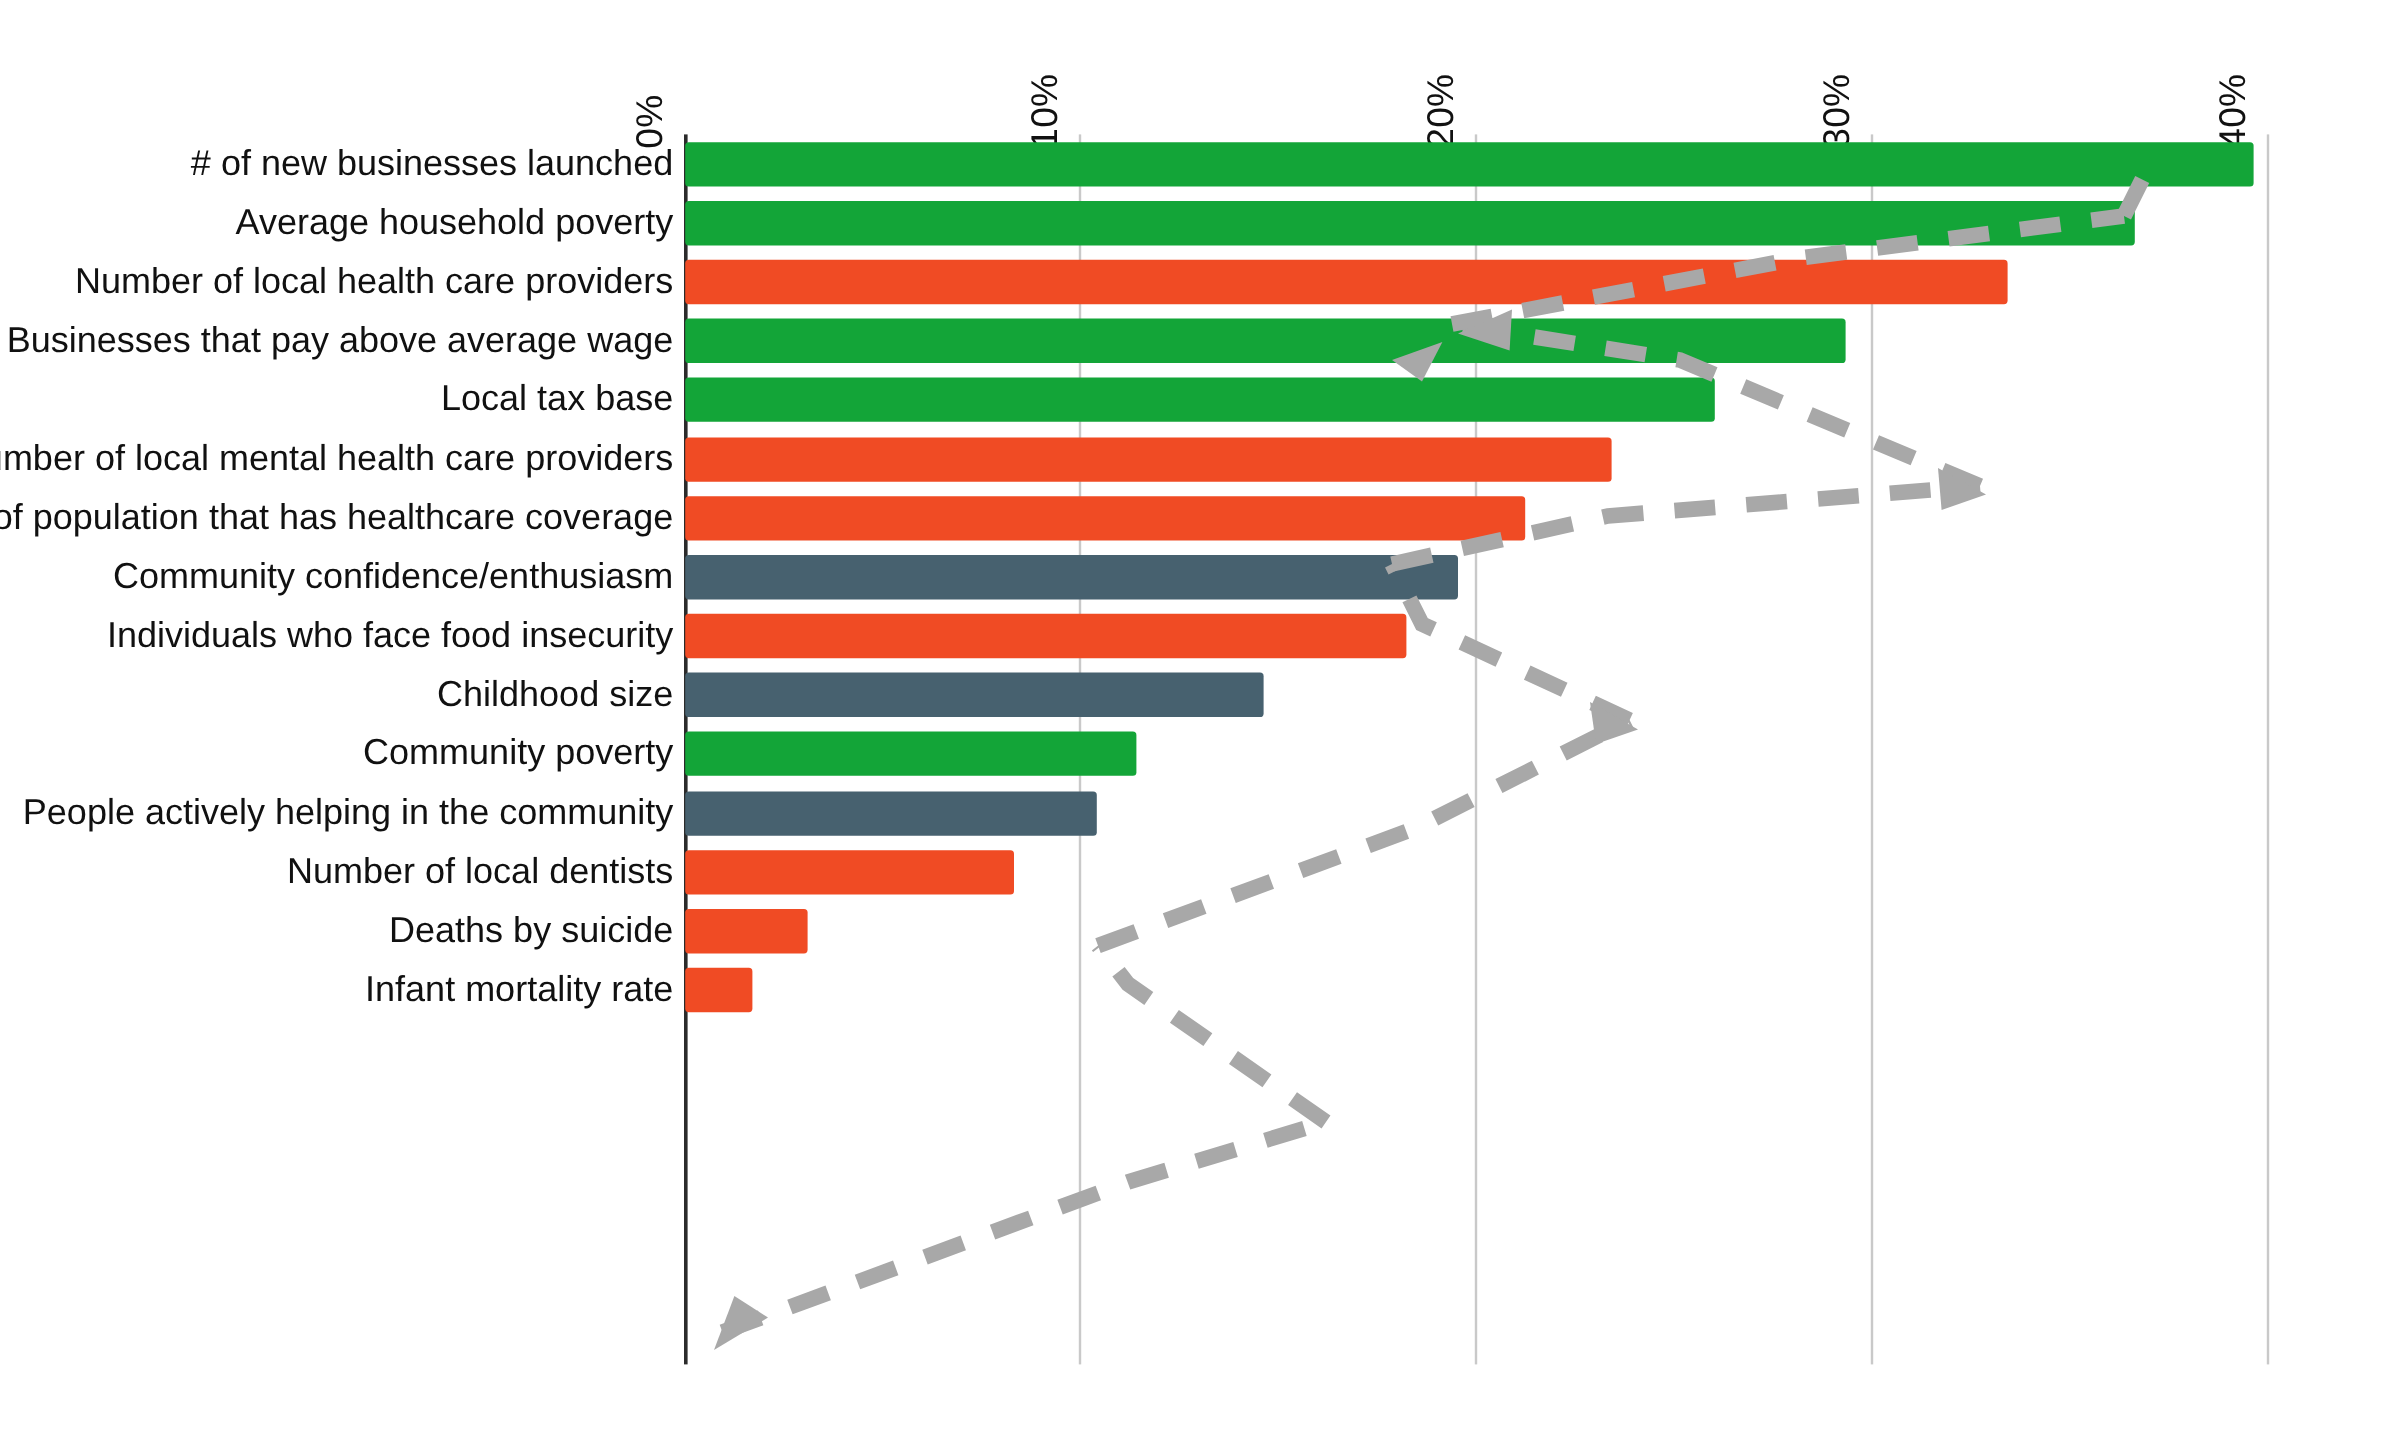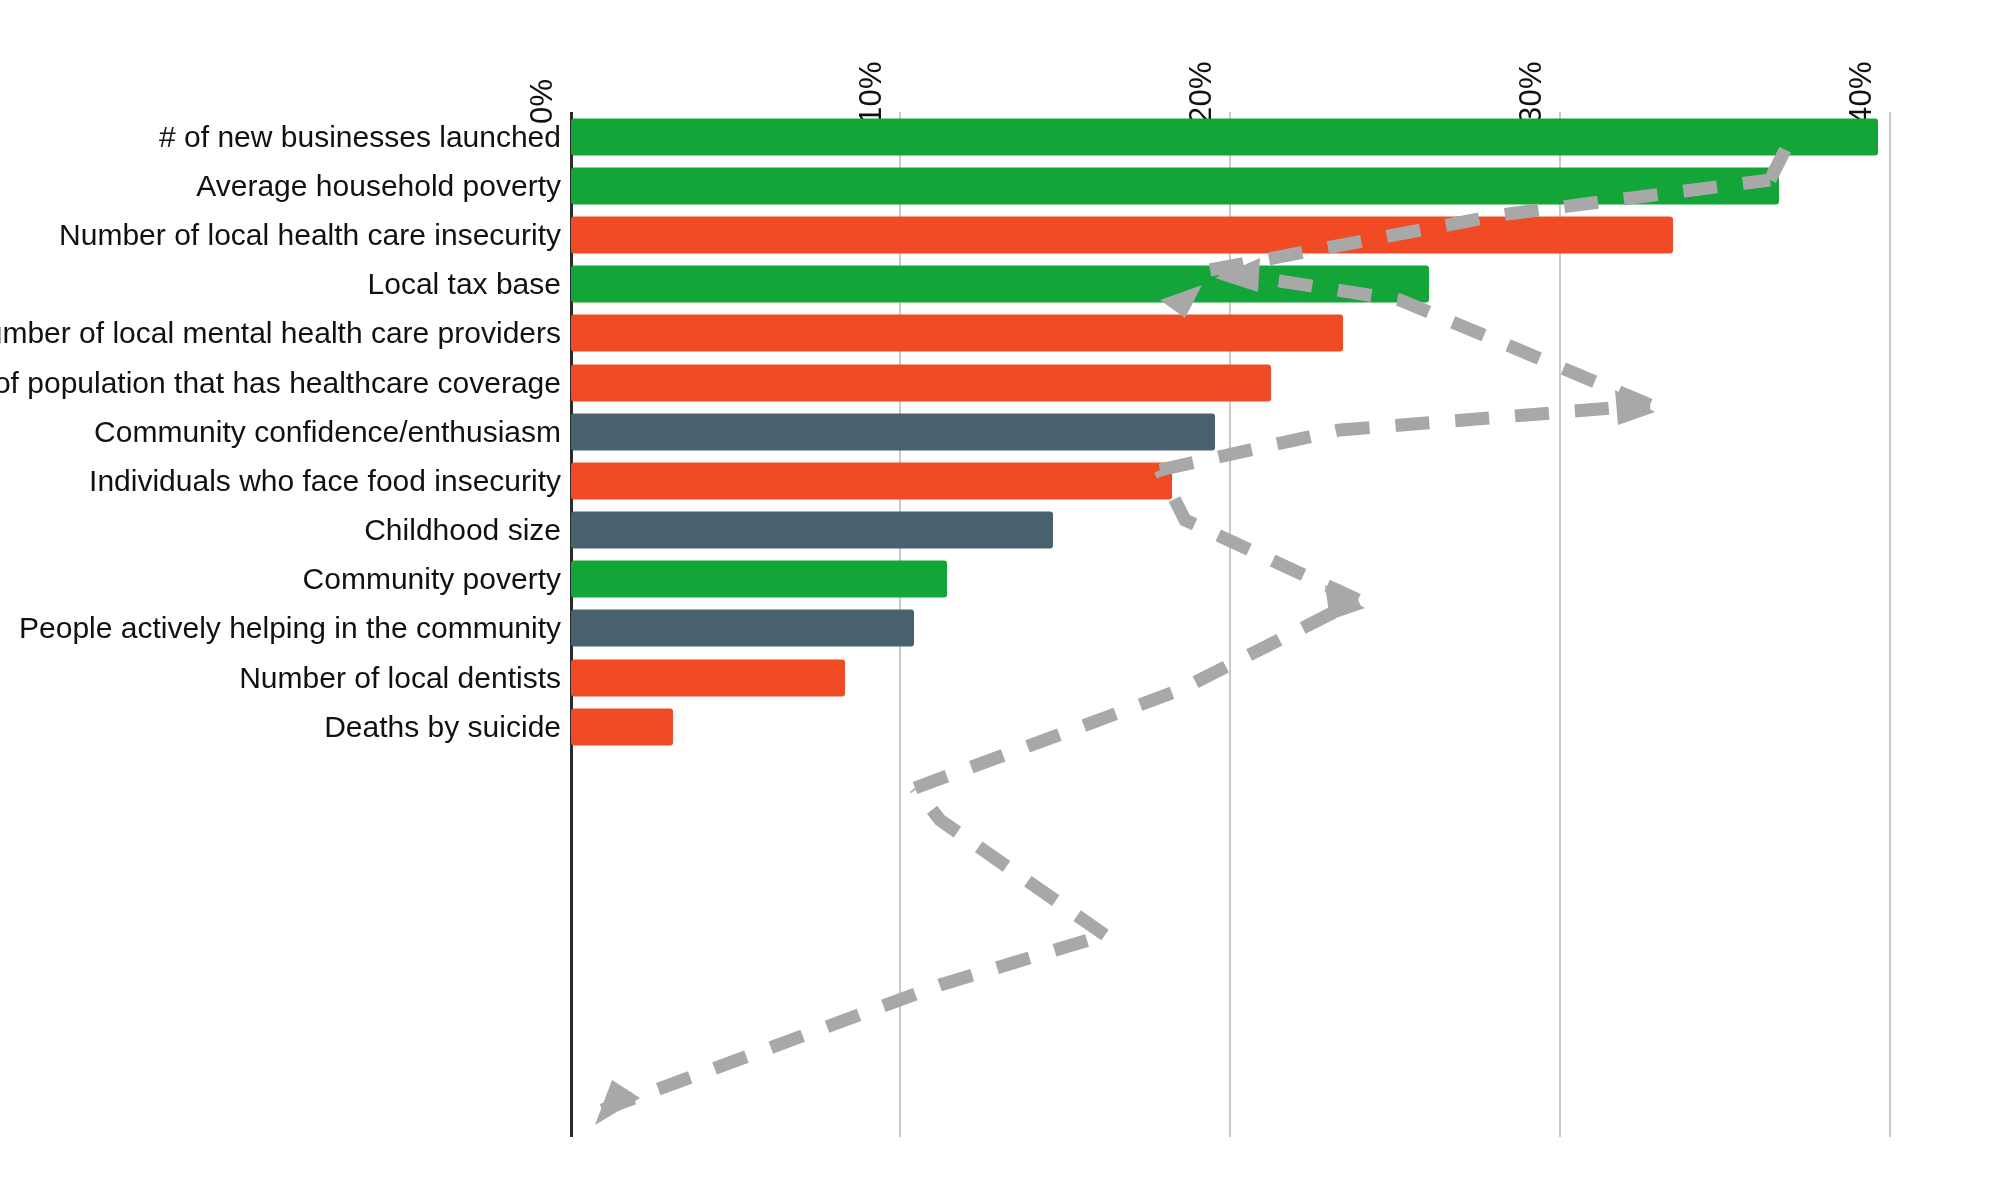--- a/index.html
+++ b/index.html
@@ -112,22 +112,26 @@
     <div class="rows" id="rows">
         <div class="row">
           <div class="row-label"># of new businesses launched</div>
           <div class="bar" style="width: 1306.8px; background: rgb(19, 165, 56);"></div>
         </div>
         <div class="row">
           <div class="row-label">Average household poverty</div>
           <div class="bar" style="width: 1207.8px; background: rgb(19, 165, 56);"></div>
         </div>
         <div class="row">
-          <div class="row-label">Number of local health care insecurity</div>
+          <div class="row-label">Number of local health care providers</div>
           <div class="bar" style="width: 1102.2px; background: rgb(240, 75, 36);"></div>
+        </div>
+        <div class="row">
+          <div class="row-label">Businesses that pay above average wage</div>
+          <div class="bar" style="width: 966.9px; background: rgb(19, 165, 56);"></div>
         </div>
         <div class="row">
           <div class="row-label">Local tax base</div>
           <div class="bar" style="width: 858px; background: rgb(19, 165, 56);"></div>
         </div>
         <div class="row">
           <div class="row-label">Number of local mental health care providers</div>
           <div class="bar" style="width: 772.2px; background: rgb(240, 75, 36);"></div>
         </div>
         <div class="row">
@@ -154,20 +158,24 @@
           <div class="row-label">People actively helping in the community</div>
           <div class="bar" style="width: 343.2px; background: rgb(71, 97, 111);"></div>
         </div>
         <div class="row">
           <div class="row-label">Number of local dentists</div>
           <div class="bar" style="width: 273.9px; background: rgb(240, 75, 36);"></div>
         </div>
         <div class="row">
           <div class="row-label">Deaths by suicide</div>
           <div class="bar" style="width: 102.3px; background: rgb(240, 75, 36);"></div>
+        </div>
+        <div class="row">
+          <div class="row-label">Infant mortality rate</div>
+          <div class="bar" style="width: 56.1px; background: rgb(240, 75, 36);"></div>
         </div>
       </div>
 
     <svg class="trend" viewBox="0 0 1999 1200" preserveAspectRatio="none">
       <defs>
         <marker id="arrowhead-right" markerWidth="5" markerHeight="5" refX="2.2" refY="2.5" orient="auto">
           <path d="M0,0 L5,2.5 L0,5 Z" fill="#a8a8a8"></path>
         </marker>
         <marker id="arrowhead-left" markerWidth="5" markerHeight="5" refX="2.2" refY="2.5" orient="auto">
           <path d="M0,0 L5,2.5 L0,5 Z" fill="#a8a8a8"></path>

